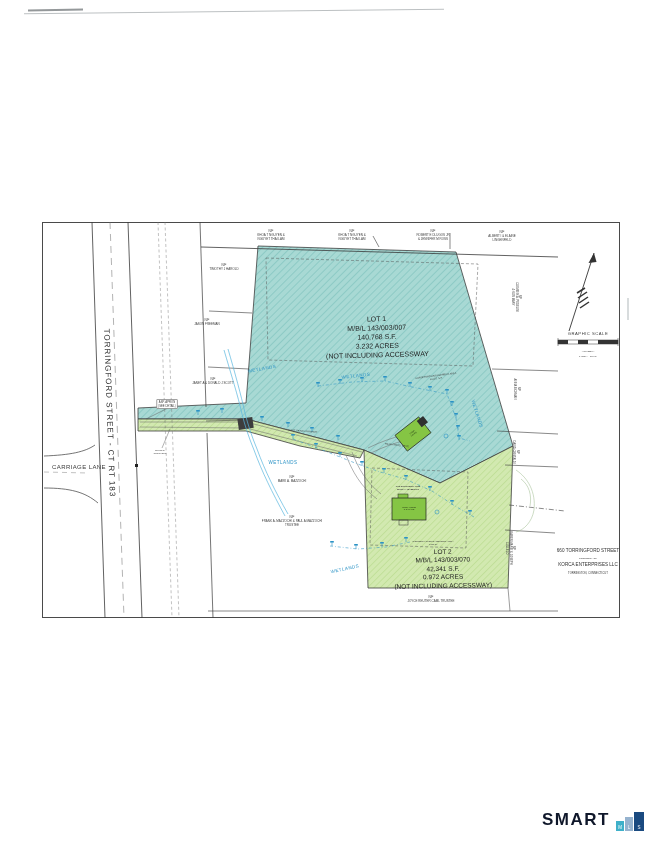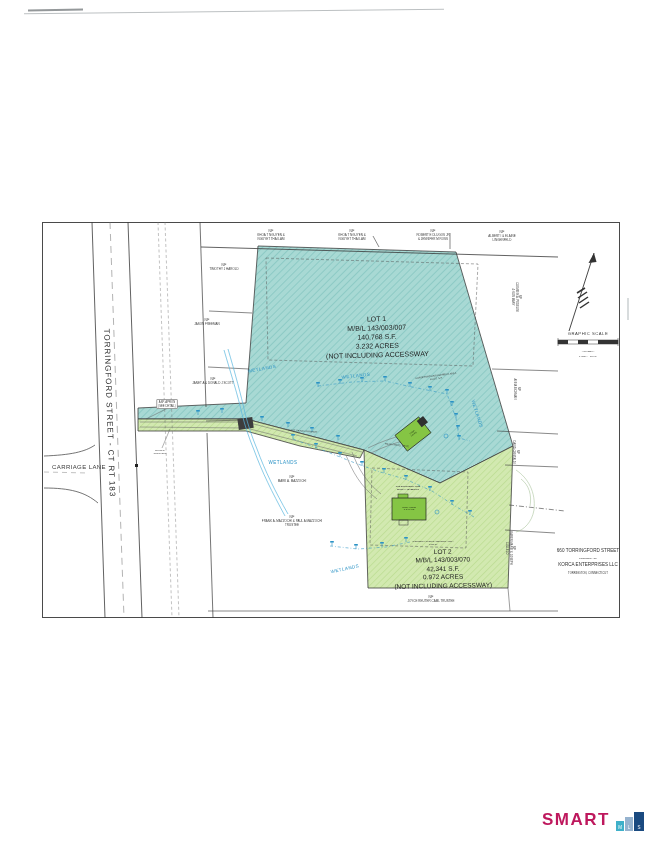--- a/index.html
+++ b/index.html
@@ -10,21 +10,21 @@
        border:1px solid #4a4a4a;box-sizing:border-box;background:transparent;}
   svg.plan{position:absolute;left:42px;top:222px;}
   .lbl{position:absolute;white-space:pre;text-align:center;color:#3a3a3a;
        line-height:1.25;transform-origin:center;}
   .blue{color:#2a92c5;}
   .boxed{border:1px solid #555;background:#fff;padding:1px 2px;}
   .scan-line{position:absolute;border-top:1px solid #bcc0c2;}
   .scan-line2{position:absolute;border-top:2px solid #94989a;}
   .scan-mark{position:absolute;background:#d8dcdd;}
   .smart-word{position:absolute;font-weight:700;letter-spacing:1.5px;
-       color:#be185d;font-size:17px;}
+       color:#0f172a;font-size:17px;}
   .mls{position:absolute;display:flex;align-items:flex-end;gap:1px;}
   .mls div{color:#fff;font-size:4.5px;display:flex;align-items:flex-end;
        justify-content:center;padding-bottom:1px;}
 </style>
 </head>
 <body>
 
 <div class="page">
 
   <div class="scan-line" style="left:24px;top:11px;width:420px;transform:rotate(-0.6deg);"></div>

